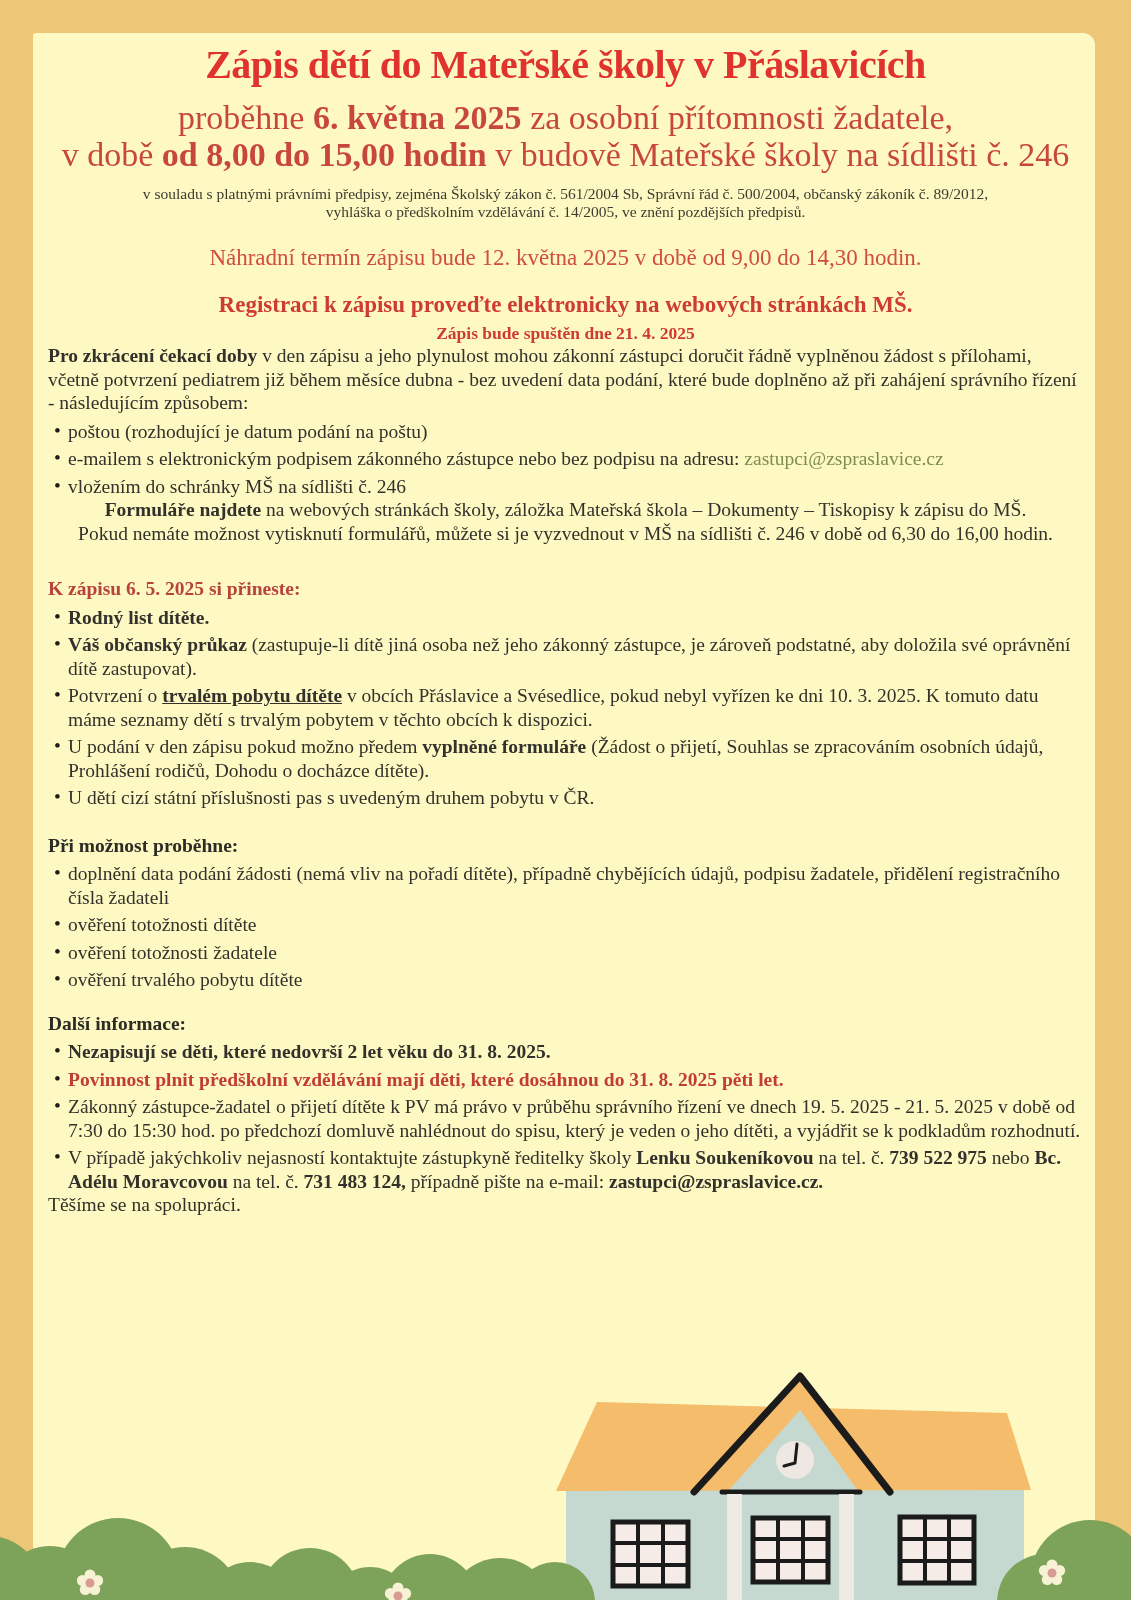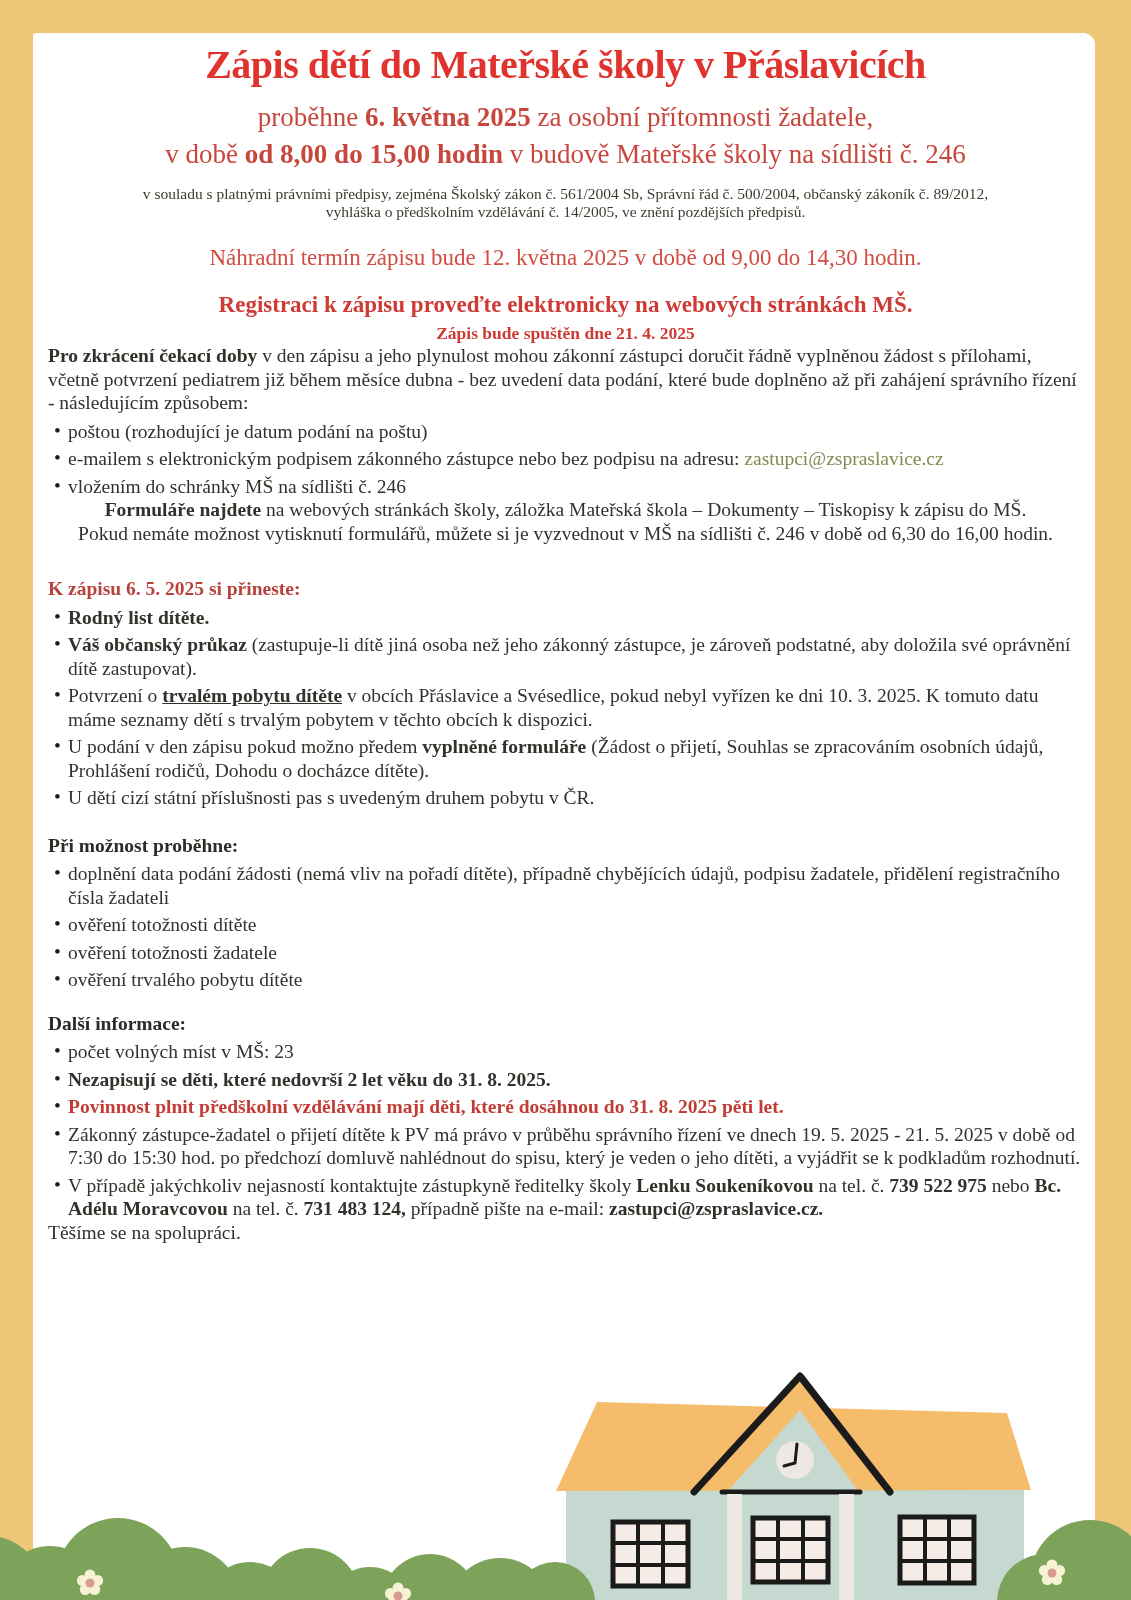--- a/index.html
+++ b/index.html
@@ -4,28 +4,28 @@
 <style>
   html,body{margin:0;padding:0;}
   .page{
     position:relative;width:1131px;height:1600px;overflow:hidden;
     background:#edc677;
     font-family:"Liberation Serif","DejaVu Serif",serif;
     color:#32312b;
   }
   .paper{
     position:absolute;left:33px;top:33px;right:36px;bottom:0;
-    background:#ffffff;border-radius:3px 12px 0 0;
+    background:#fef9c3;border-radius:3px 12px 0 0;
   }
   .content{padding:0 12px 0 15px;}
   .title{
     margin:8px 0 0;text-align:center;font-weight:700;
     font-size:40px;line-height:48px;letter-spacing:-0.5px;color:#e0332e;
   }
-  .subtitle{margin:10px 0 0;text-align:center;font-size:27px;line-height:37px;color:#c8473d;}
+  .subtitle{margin:10px 0 0;text-align:center;font-size:34px;line-height:37px;color:#c8473d;}
   .subtitle .b{font-weight:700;}
   .legal{margin:12px 0 0;text-align:center;font-size:15.5px;line-height:18px;color:#3c3b30;}
   .alt-date{margin:22px 0 0;text-align:center;font-size:23px;line-height:30px;color:#d14c41;}
   .reg{margin:18px 0 0;text-align:center;font-size:23px;line-height:28px;font-weight:700;color:#ce3a34;}
   .reg2{margin:3px 0 0;text-align:center;font-size:17.5px;line-height:22px;font-weight:700;color:#ce3a34;}
   .body-block{font-size:19.5px;line-height:23.5px;}
   p.para{margin:0;}
   .mt-intro{margin-top:14px;}
   .mt-forms{margin-top:24px;text-align:center;}
   .list{margin-top:5px;}
@@ -88,21 +88,20 @@
         <p class="sec-h proc-h">Při možnost proběhne:</p>
         <div class="list">
           <div class="li"><span>doplnění data podání žádosti (nemá vliv na pořadí dítěte), případně chybějících údajů, podpisu žadatele, přidělení registračního čísla žadateli</span></div>
           <div class="li"><span>ověření totožnosti dítěte</span></div>
           <div class="li"><span>ověření totožnosti žadatele</span></div>
           <div class="li"><span>ověření trvalého pobytu dítěte</span></div>
         </div>
 
         <p class="sec-h info-h">Další informace:</p>
         <div class="list">
-          <div class="li"><span>počet volných míst v MŠ: 23</span></div>
           <div class="li"><span class="b">Nezapisují se děti, které nedovrší 2 let věku do 31. 8. 2025.</span></div>
           <div class="li"><span class="redb">Povinnost plnit předškolní vzdělávání mají děti, které dosáhnou do 31. 8. 2025 pěti let.</span></div>
           <div class="li"><span>Zákonný zástupce-žadatel o přijetí dítěte k PV má právo v průběhu správního řízení ve dnech 19. 5. 2025 - 21. 5. 2025 v době od 7:30 do 15:30 hod. po předchozí domluvě nahlédnout do spisu, který je veden o jeho dítěti, a vyjádřit se k podkladům rozhodnutí.</span></div>
           <div class="li"><span>V případě jakýchkoliv nejasností kontaktujte zástupkyně ředitelky školy </span><span class="b">Lenku Soukeníkovou</span><span> na tel. č. </span><span class="b">739 522 975</span><span> nebo </span><span class="b">Bc. Adélu Moravcovou</span><span> na tel. č. </span><span class="b">731 483 124,</span><span> případně pište na e-mail: </span><span class="b">zastupci@zspraslavice.cz.</span></div>
         </div>
 
         <p class="para closing">Těšíme se na spolupráci.</p>
 
       </div>
     </div>

